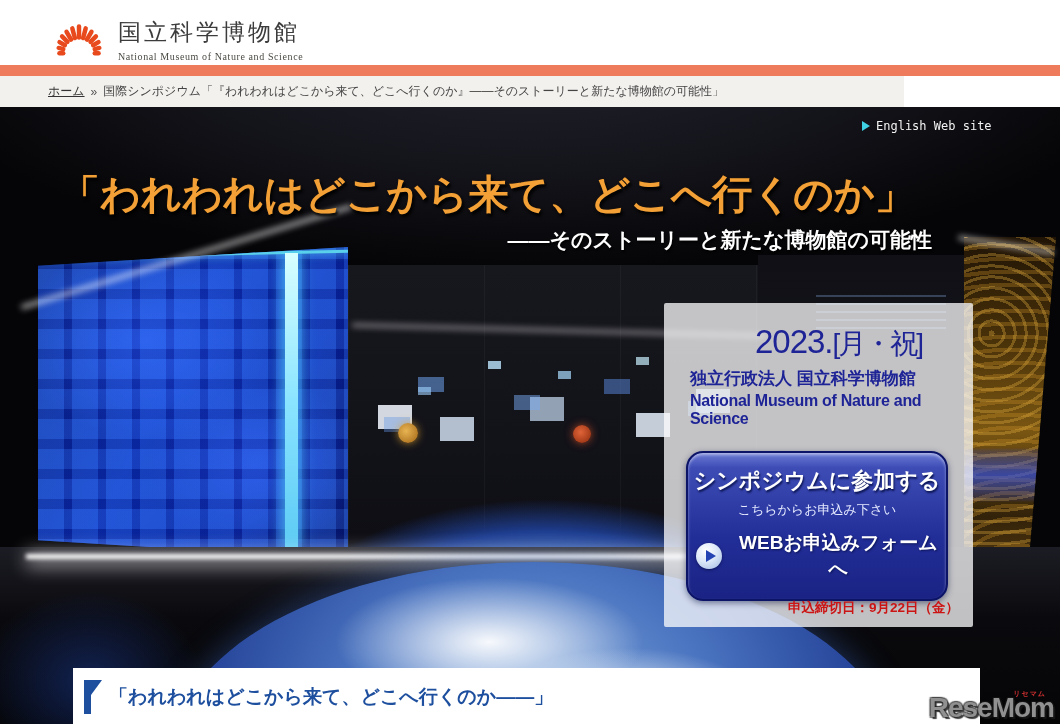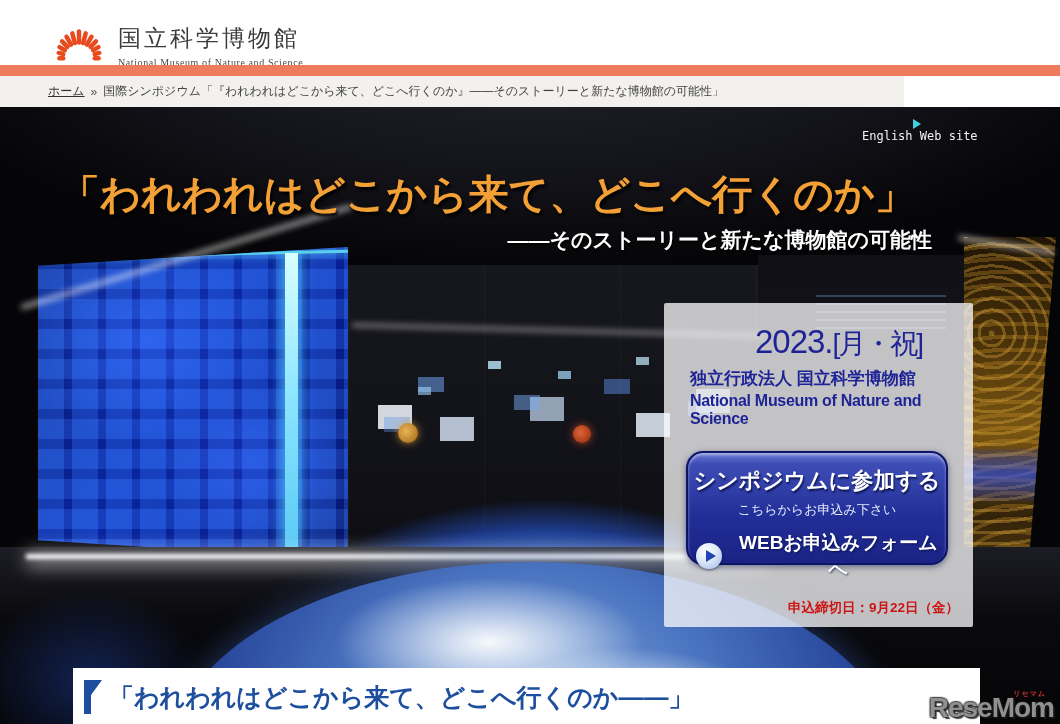--- a/index.html
+++ b/index.html
@@ -2,21 +2,21 @@
 <html><head>
 <meta charset="utf-8">
 <style>
   * { margin:0; padding:0; box-sizing:border-box; }
   html,body { width:1060px; height:724px; overflow:hidden; }
   body { font-family:"Liberation Sans", sans-serif; background:#fff; }
   #page { position:relative; width:1060px; height:724px; overflow:hidden; background:#fff; }
 
   
   .header { position:absolute; left:0; top:0; width:1060px; height:65px; background:#ffffff; }
-  .logo { position:absolute; left:48px; top:9px; display:flex; align-items:flex-start; cursor:pointer; }
+  .logo { position:absolute; left:48px; top:3px; display:flex; align-items:flex-end; cursor:pointer; }
   .logo svg { display:block; margin-right:8px; }
   .logo-txt { padding-top:14px; }
   .logo-title { font-size:23px; letter-spacing:3px; color:#3c3c3c; font-weight:500; }
   .logo-sub { font-family:"Liberation Serif", serif; font-size:10px; letter-spacing:0.6px; color:#4a4a44; margin-top:3px; }
 
   .orange-bar { position:absolute; left:0; top:65px; width:1060px; height:11px; background:#ee7c5c; }
 
   .breadcrumb { position:absolute; left:0; top:76px; width:904px; height:31px; background:#f3f1ee;
                 display:flex; align-items:center; padding-left:48px; font-size:12px; color:#444; }
   .breadcrumb a { color:#333; text-decoration:underline; cursor:pointer; }
@@ -95,41 +95,41 @@
       radial-gradient(34% 26% at 44% 20%, rgba(255,255,255,0.95), rgba(255,255,255,0) 62%),
       radial-gradient(28% 22% at 63% 36%, rgba(246,250,255,0.9), rgba(255,255,255,0) 66%),
       radial-gradient(22% 18% at 30% 42%, rgba(235,245,255,0.7), rgba(255,255,255,0) 70%),
       radial-gradient(16% 13% at 70% 52%, rgba(255,255,255,0.85), rgba(255,255,255,0) 70%),
       radial-gradient(15% 12% at 16% 40%, rgba(186,166,132,0.85), rgba(186,166,132,0) 72%),
       radial-gradient(ellipse at 50% 34%, #7ea6da 0%, #4a74c0 34%, #28479c 62%, #152a60 100%);
     box-shadow:0 -4px 30px rgba(70,120,220,0.35); }
 
   
   .english-link { position:absolute; left:862px; top:12px; display:flex; align-items:center; cursor:pointer;
-    font-family:"DejaVu Sans Mono", monospace; font-size:12px; color:#f2f2f2;flex-direction:column; }
+    font-family:"DejaVu Sans Mono", monospace; font-size:12px; color:#f2f2f2; }
   .english-link .tri { width:0; height:0; border-left:8px solid #3fd0e4; border-top:5px solid transparent;
     border-bottom:5px solid transparent; margin-right:6px; }
   .kicker { position:absolute; left:92px; top:32px; font-size:22px; font-weight:bold; letter-spacing:1px;
     color:#efa04b; text-shadow:1px 2px 2px rgba(0,0,0,0.85); }
   .hero-title { position:absolute; left:60px; top:60px; width:980px; font-size:40px; font-weight:bold;
     color:#f3a136; letter-spacing:0px; text-shadow:2px 3px 3px rgba(0,0,0,0.9), 0 0 2px rgba(70,35,0,0.5); white-space:nowrap; }
   .hero-subtitle { position:absolute; right:128px; top:119px; font-size:21px; font-weight:bold; color:#fff;
     text-shadow:1px 2px 2px rgba(0,0,0,0.9); }
 
   
   .info-panel { position:absolute; left:664px; top:196px; width:309px; height:324px;
     background:rgba(251,251,253,0.76); border-radius:2px; }
   .date-row { display:flex; align-items:baseline; justify-content:center; margin-top:20px; color:#1e2496; white-space:nowrap; }
   .date-year { font-size:33px; letter-spacing:-1px;margin-left:40px; }
   .date-day { font-size:64px; font-weight:bold; letter-spacing:-3px; line-height:0.9; }
   .date-note { font-size:28px; letter-spacing:-2px; }
   .org-ja { margin:4px 0 0 26px; font-size:17px; font-weight:600; color:#1e2496; }
   .org-en { margin:2px 0 0 26px; font-size:16px; font-weight:600; color:#1e2496; letter-spacing:-0.3px; }
 
-  .cta { position:absolute; left:22px; top:148px; width:262px; height:114px; border-radius:17px; cursor:pointer;
+  .cta { position:absolute; left:22px; top:148px; width:262px; height:150px; border-radius:17px; cursor:pointer;
     border:2px solid #0c1468; text-align:center;
     background:linear-gradient(180deg,#6b7ad4 0%, #3e4db6 10%, #222e98 58%, #1a2384 100%);
     box-shadow:0 2px 6px rgba(10,18,60,0.5), inset 0 2px 3px rgba(255,255,255,0.45); }
   .cta-title { margin-top:13px; font-size:22px; font-weight:bold; color:#fff; text-shadow:1px 2px 2px rgba(0,10,60,0.8); }
   .cta-sub { margin-top:5px; font-size:13px; color:#e6ebff; }
   .cta-row { margin-top:11px; display:flex; align-items:center; justify-content:center;margin-left:8px; }
   .play-circle { width:26px; height:26px; border-radius:50%; margin-right:9px; position:relative;
     background:radial-gradient(circle at 38% 30%, #ffffff 0%, #dce8f8 45%, #9fb8e0 100%);
     box-shadow:0 1px 3px rgba(0,10,50,0.6); }
   .play-circle .tri { position:absolute; left:10px; top:7px; width:0; height:0;
@@ -137,21 +137,21 @@
   .cta-btn-label { font-size:19px; font-weight:bold; color:#fff; text-shadow:1px 1px 2px rgba(0,10,60,0.7); }
   .deadline { position:absolute; right:14px; bottom:10px; font-size:13.5px; font-weight:bold; color:#cc1414; }
 
   
   .bottom-card { position:absolute; left:73px; top:668px; width:907px; height:56px; background:#ffffff; }
   .marker { position:absolute; left:11px; top:12px; width:20px; height:34px; }
   .marker .bar { position:absolute; left:0; top:0; width:7px; height:34px; background:#1d4f9e; }
   .marker .tri { position:absolute; left:7px; top:0; width:0; height:0;
     border-left:11px solid #1d4f9e; border-top:0 solid transparent; border-bottom:15px solid transparent; }
   .section-heading { position:absolute; left:36px; top:0; height:56px; line-height:58px;
-    font-size:25px; font-weight:bold; color:#1d4f9e; white-space:nowrap; }
+    font-size:19px; font-weight:bold; color:#1d4f9e; white-space:nowrap; }
 
   
   .watermark { position:absolute; right:6px; bottom:0px; }
   .wm-text { font-size:28px; font-weight:900; letter-spacing:-1px; color:#909090;
     text-shadow:2px 2px 1px rgba(25,25,25,0.85), -1px -1px 1px rgba(25,25,25,0.6),
                 1px -1px 1px rgba(25,25,25,0.6), -1px 1px 1px rgba(25,25,25,0.6); }
   .wm-ruby { position:absolute; right:8px; top:-3px; font-size:7px; letter-spacing:1px; color:#d03030; font-weight:bold; }
 </style>
 </head>
 <body>

